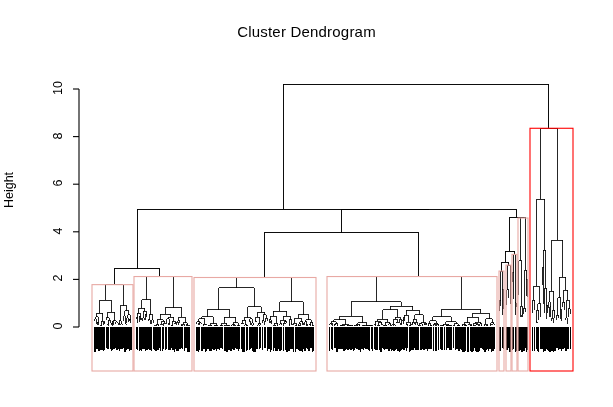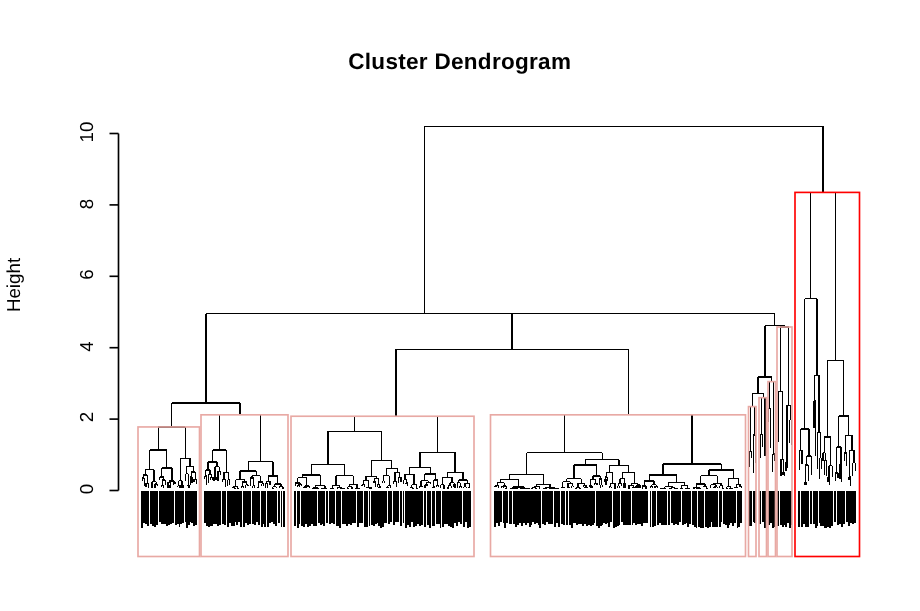--- a/index.html
+++ b/index.html
@@ -16,25 +16,25 @@
   }
   #plot-root {
     position: absolute;
     left: 0; top: 0;
     width: 613px;
     height: 407px;
   }
   .plot-title {
     position: absolute;
     left: 0;
-    top: 33px;
+    top: 23px;
     width: 613px;
     text-align: center;
     font-family: "Liberation Sans", sans-serif;
-    font-weight: bold;
+    font-weight: normal;
     font-size: 15px;
     color: #000000;
     letter-spacing: 0.2px;
   }
   .y-axis-label {
     position: absolute;
     left: 2px;
     top: 190px;
     font-family: "Liberation Sans", sans-serif;
     font-size: 12.5px;

